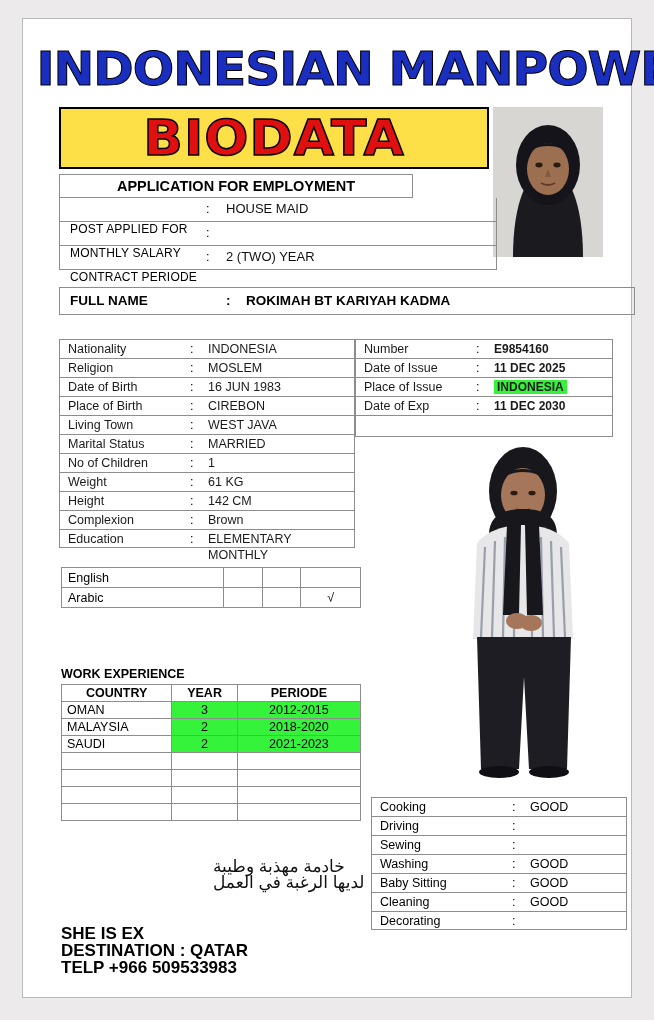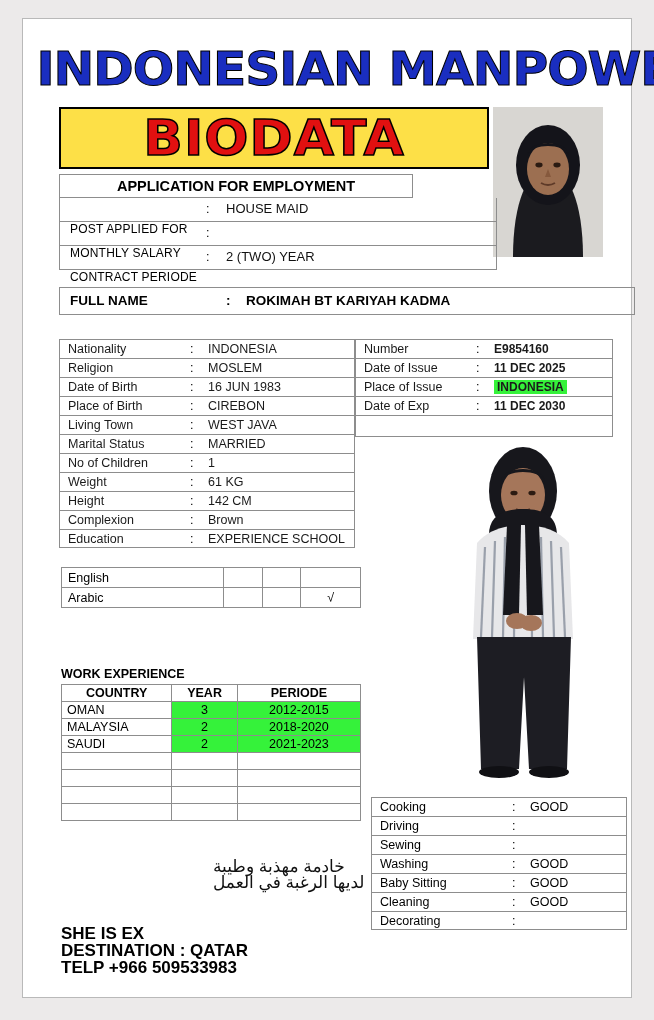--- a/index.html
+++ b/index.html
@@ -427,21 +427,21 @@
         <span class="val">142 CM</span>
       </div>
       <div class="prow">
         <span class="lab">Complexion</span>
         <span class="col">:</span>
         <span class="val">Brown</span>
       </div>
       <div class="prow">
         <span class="lab">Education</span>
         <span class="col">:</span>
-        <span class="val">EXPERIENCE  SCHOOL</span>
+        <span class="val">ELEMENTARY  MONTHLY</span>
       </div>
     </div>
 
     <div class="passport">
       <div class="prow">
         <span class="lab">Number</span>
         <span class="col">:</span>
         <span class="val">E9854160</span>
       </div>
       <div class="prow">

